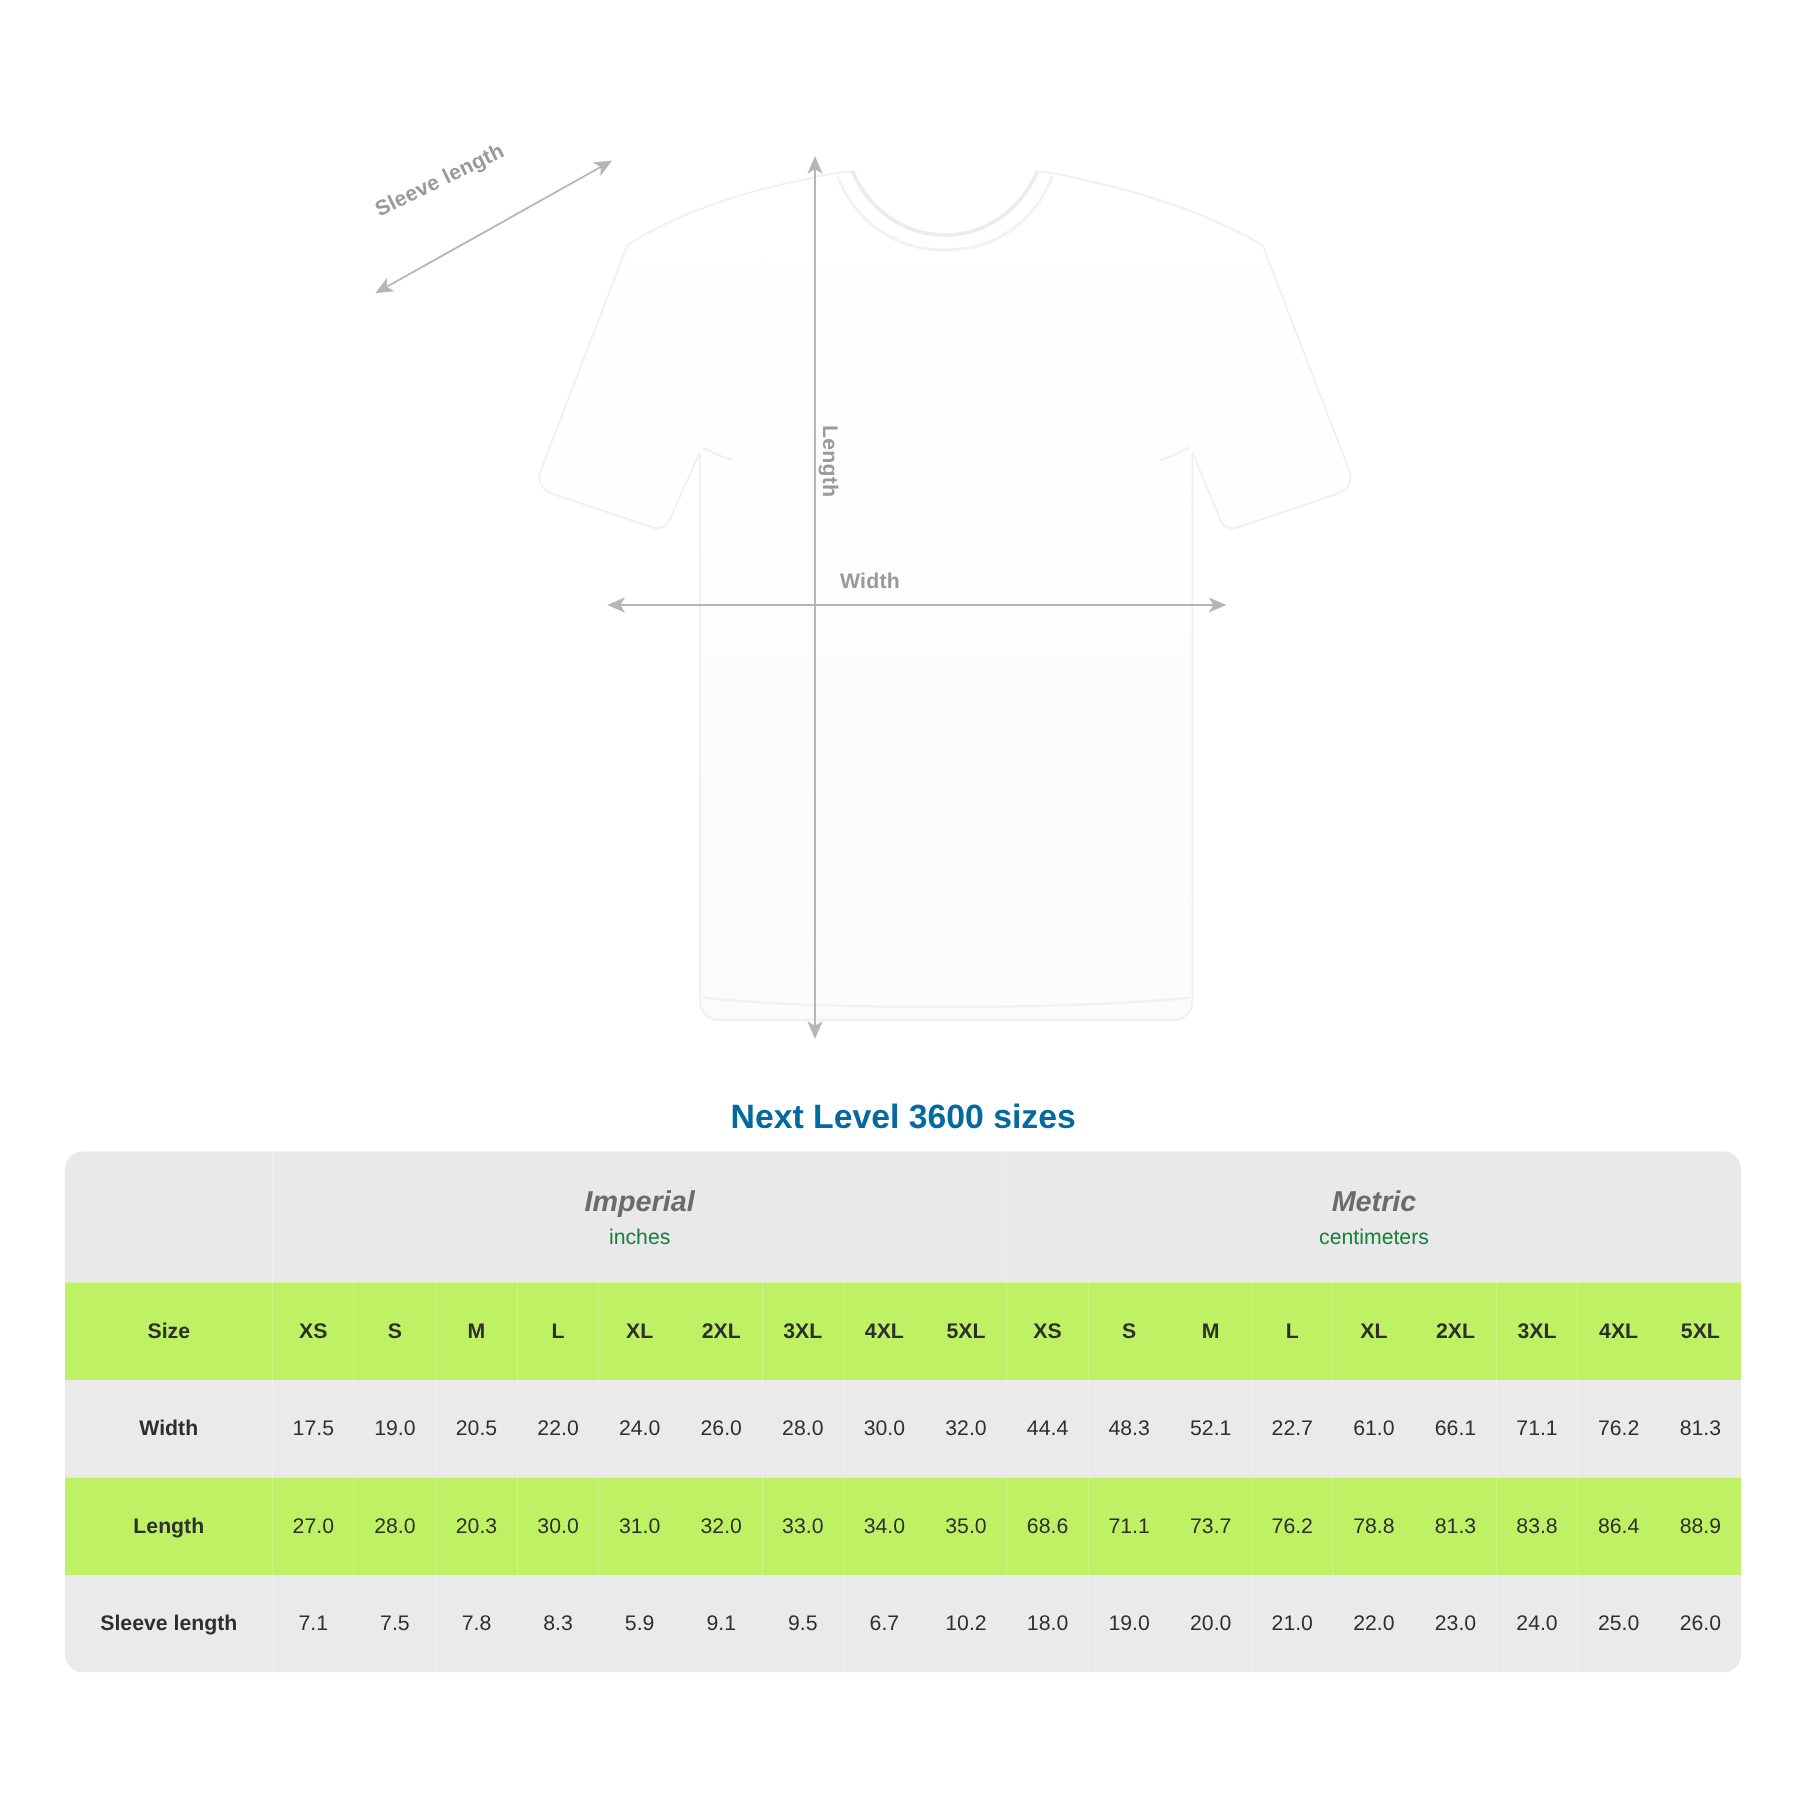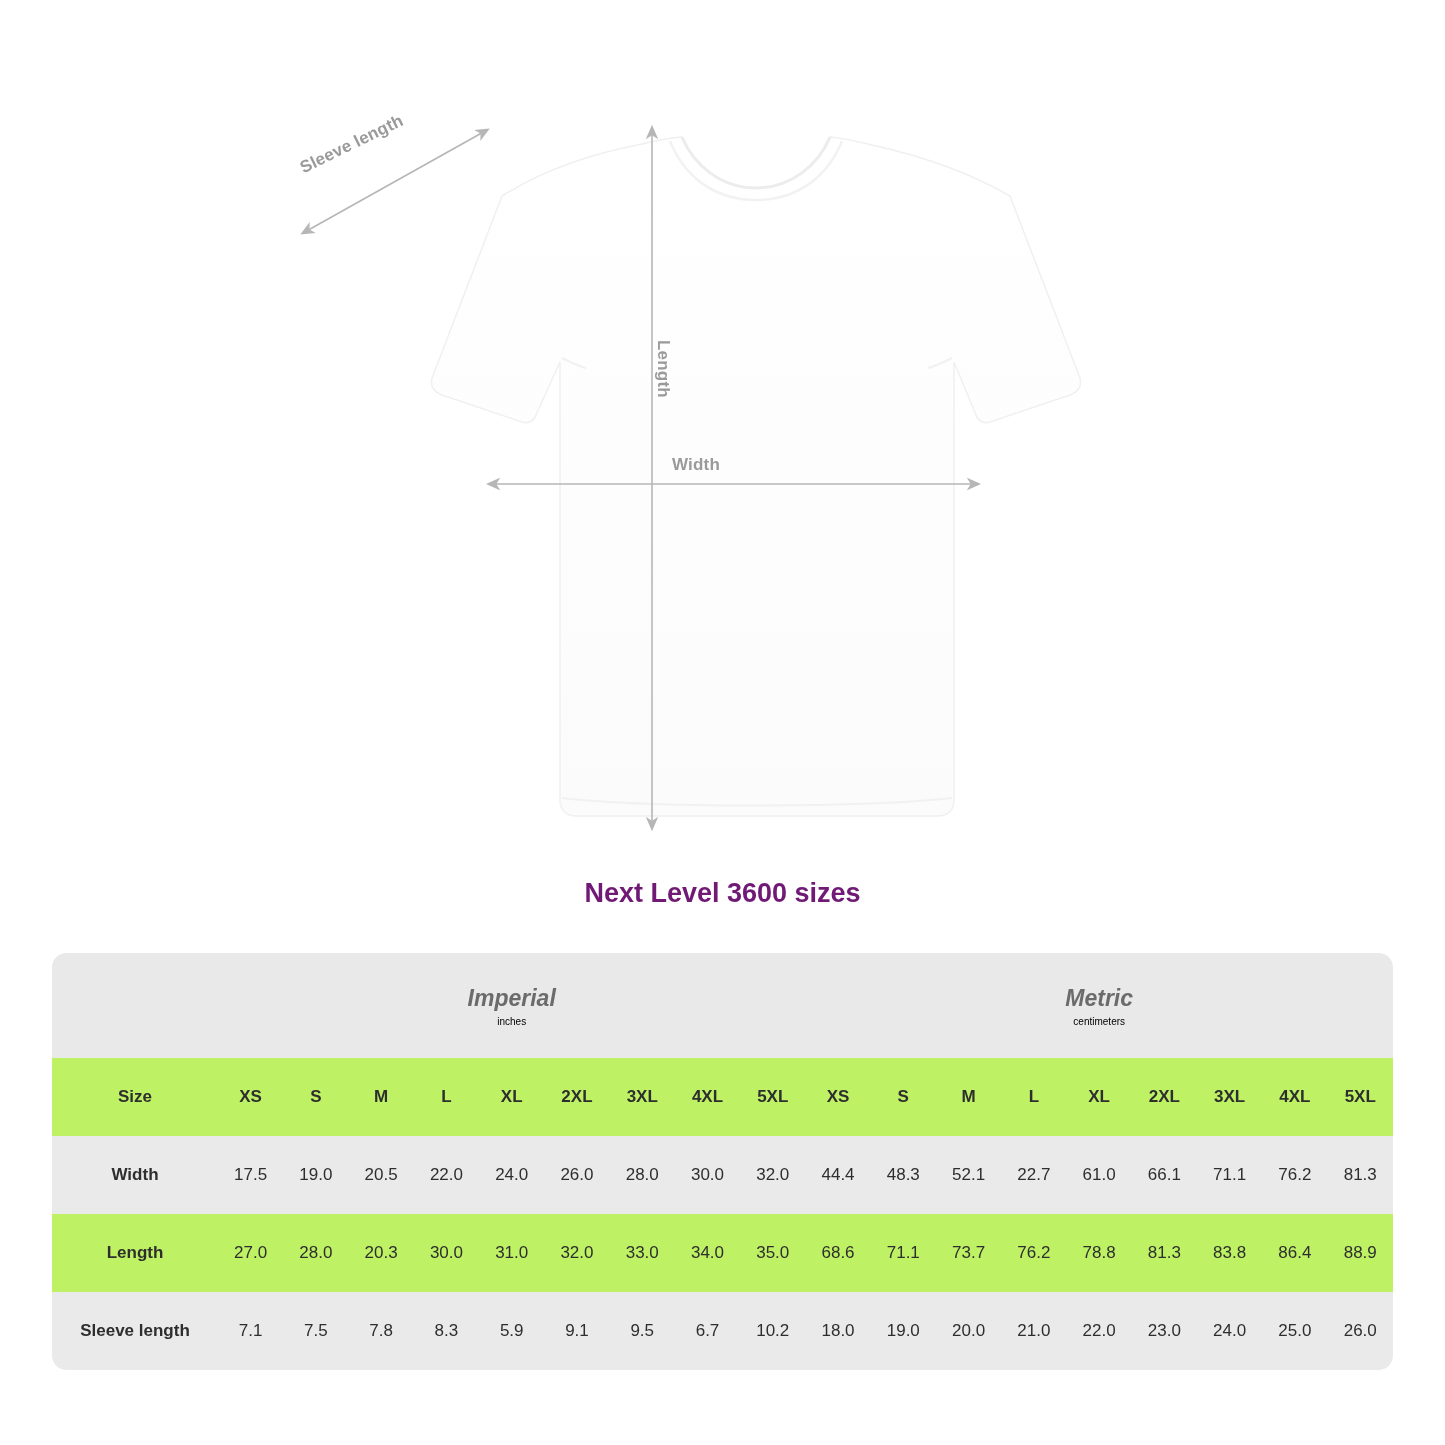--- a/index.html
+++ b/index.html
@@ -61,33 +61,33 @@
   }
 
   
   .title-block {
     text-align: center;
     margin-top: 18px;
   }
   .chart-title {
     font-size: 27px;
     font-weight: bold;
-    color: #701a75;
+    color: #0369a1;
     margin: 10px;
   }
   .chart-note {
     font-size: 16.5px;
     font-style: italic;
     color: #4a4a4a;
     margin: 14px 0 0 0;
   }
 
   
   .table-wrap {
-    margin: 44px 52px 0 52px;
+    margin: 12px 52px 0 52px;
     border-radius: 14px;
     overflow: hidden;
   }
   table.size-table {
     width: 100%;
     border-collapse: collapse;
     table-layout: fixed;
   }
   table.size-table td, table.size-table th {
     text-align: center;
@@ -101,22 +101,22 @@
     vertical-align: middle;
   }
   .sys-name {
     font-size: 23px;
     font-weight: bold;
     font-style: italic;
     color: #6b6b6b;
     line-height: 1.25;
   }
   .sys-unit {
-    font-size: 10px;
-    color: #000000;
+    font-size: 17px;
+    color: #15803d;
     font-style: normal;
     font-weight: normal;
     margin-top: 4px;
   }
   .size-row td {
     height: 78px;
     background: #ffffff;
     font-weight: bold;
     font-size: 17px;
     vertical-align: middle;

